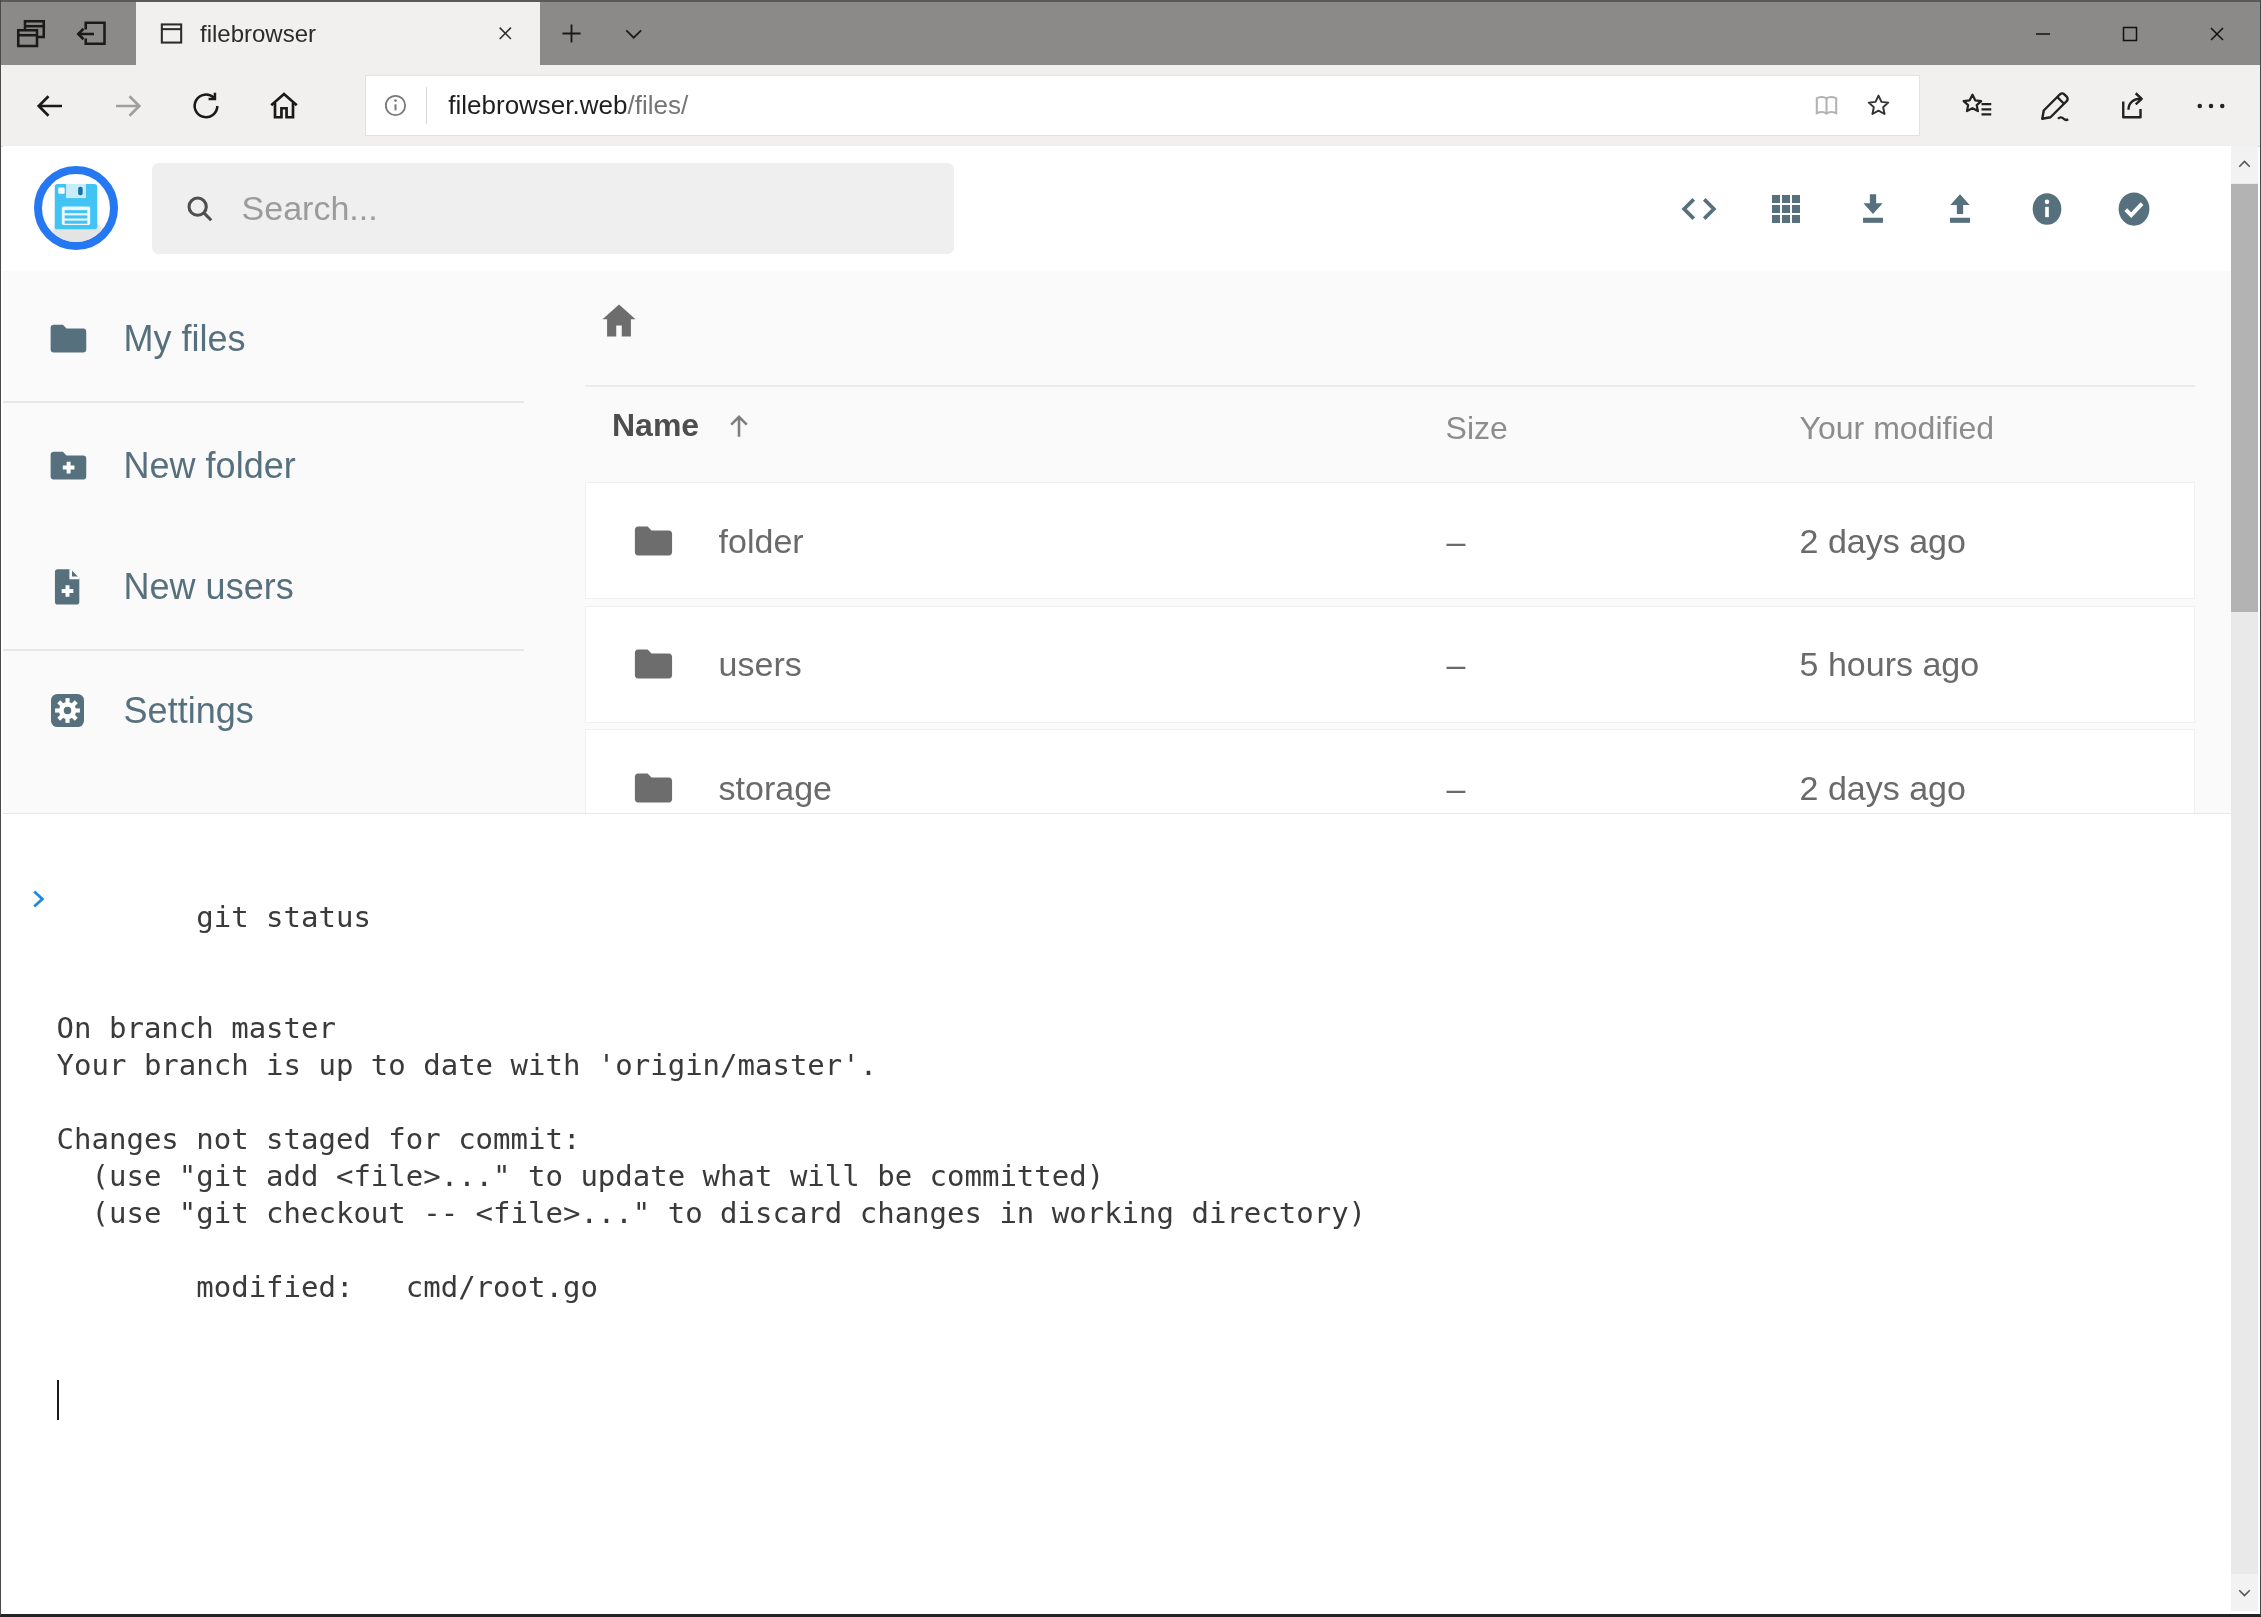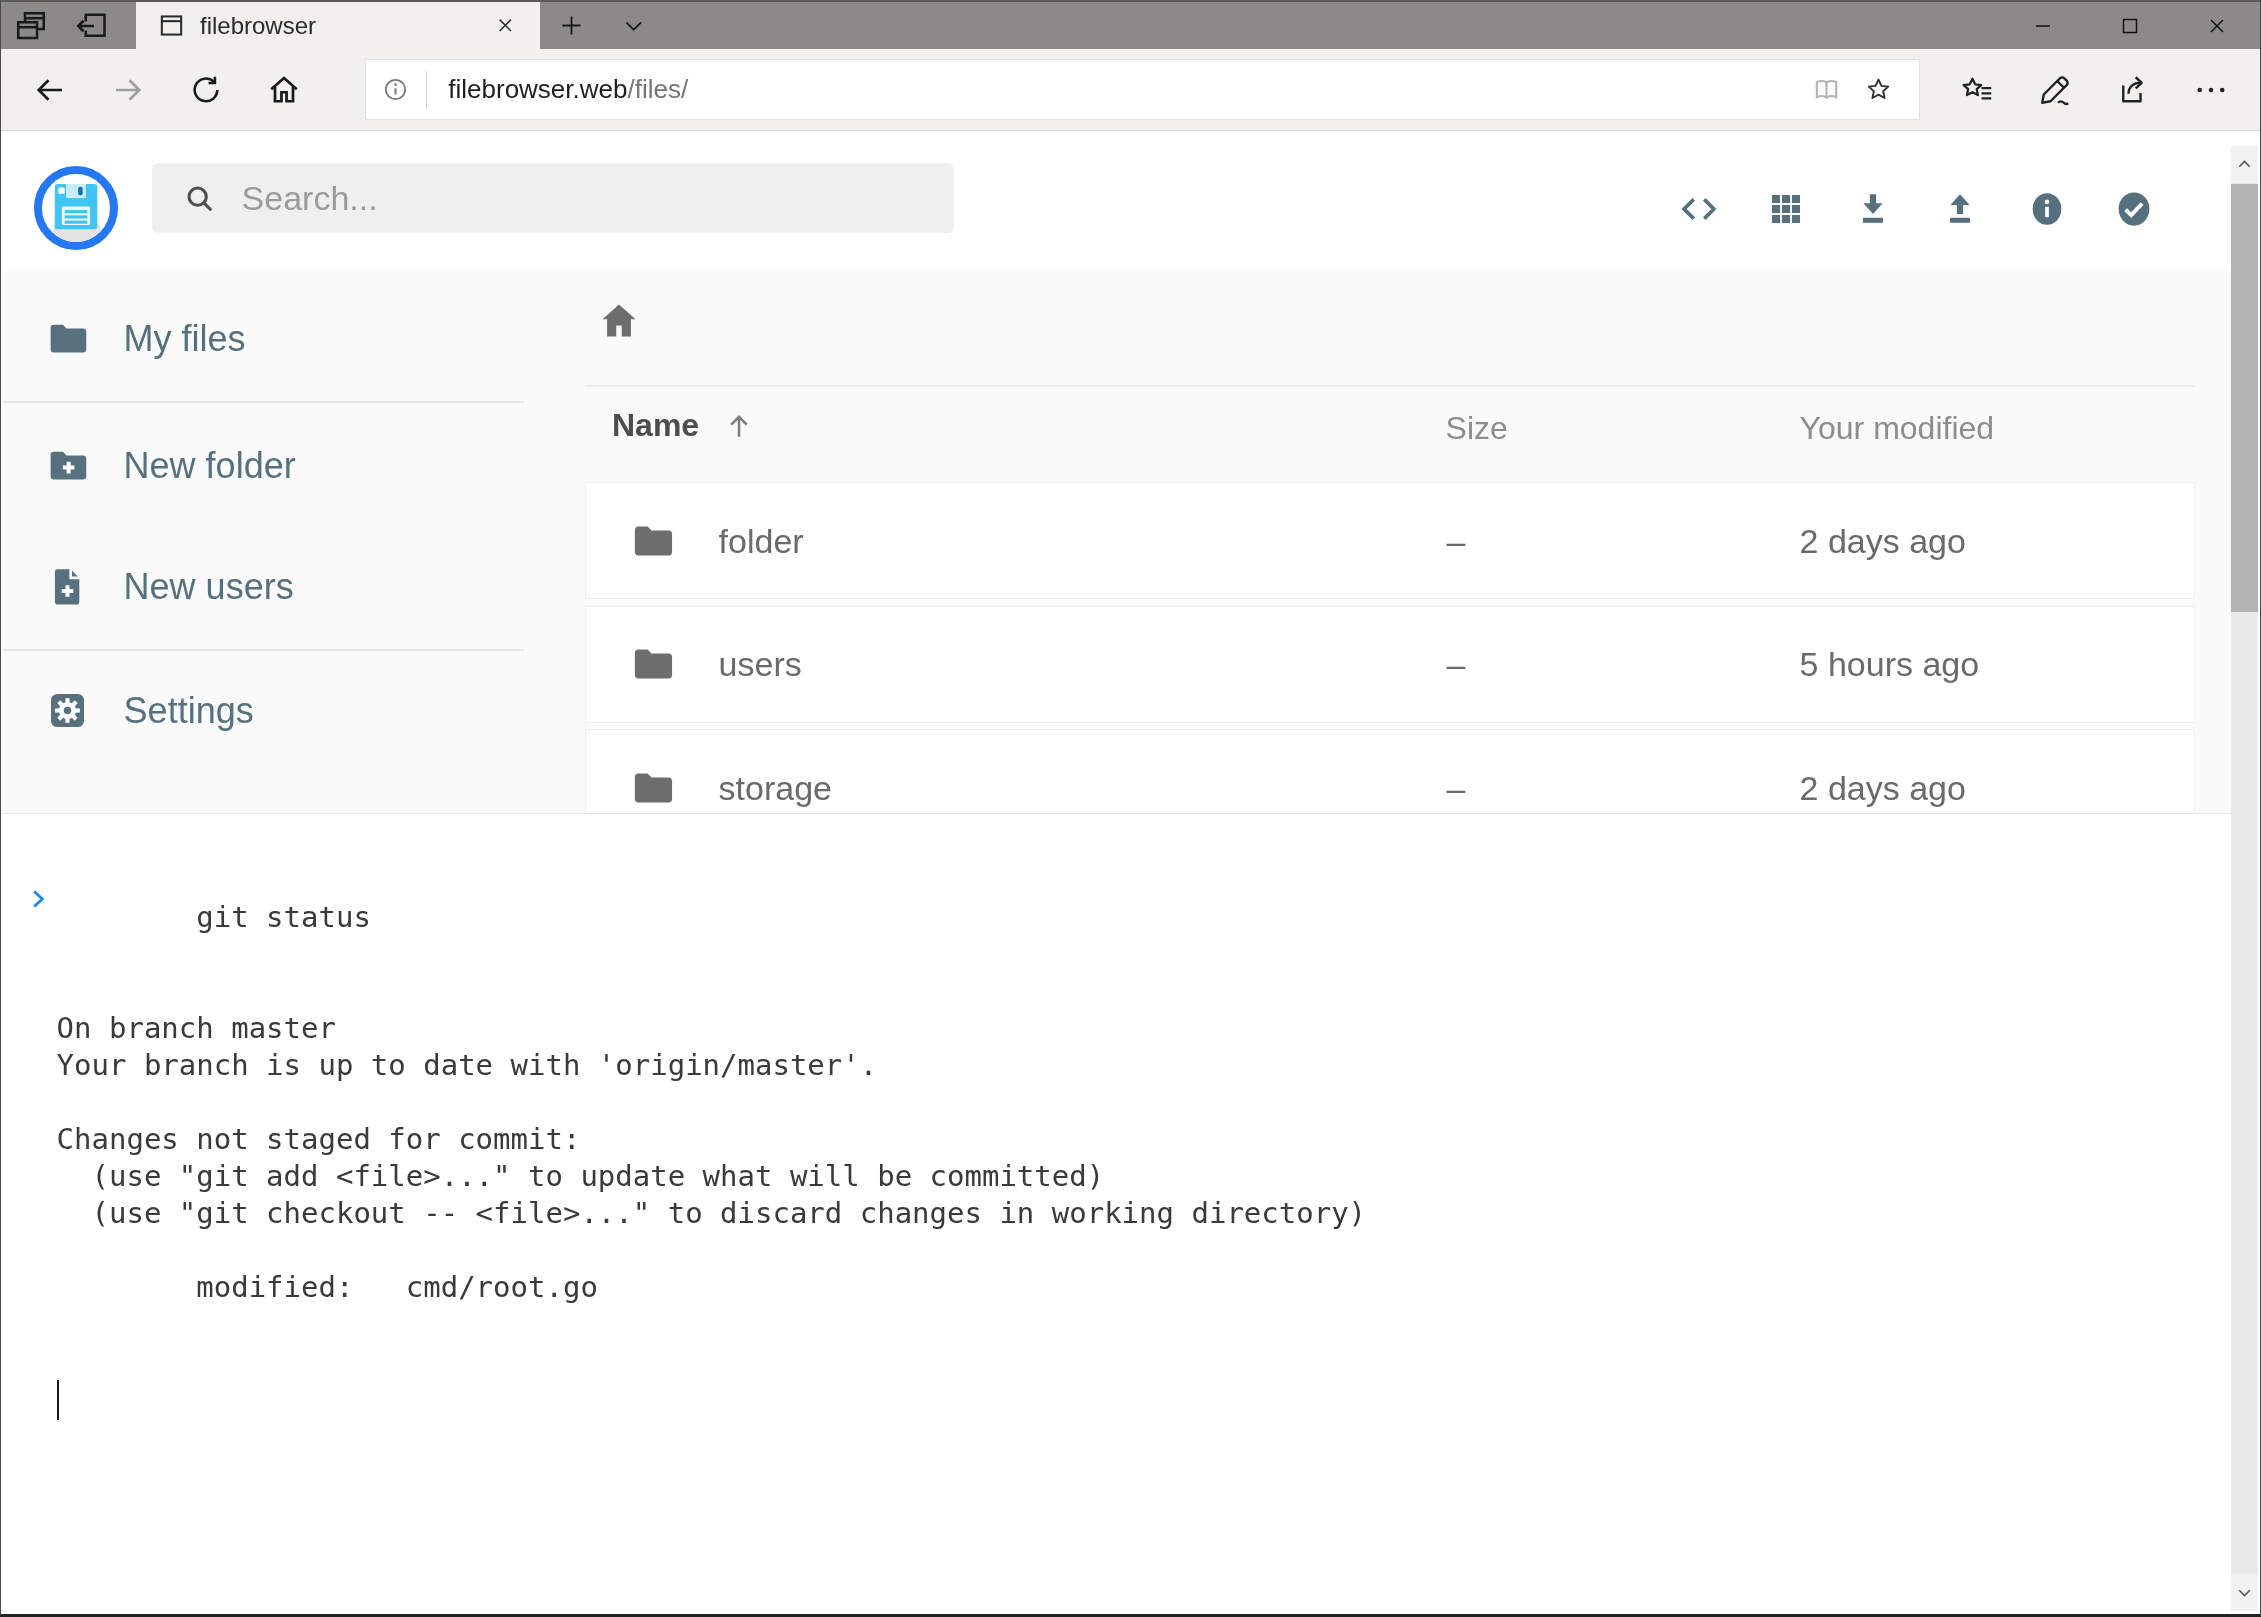--- a/index.html
+++ b/index.html
@@ -12,21 +12,21 @@
     --accent-blue:#2577f2;
     --prompt-blue:#1e88e5;
   }
   *{margin:0;padding:0;box-sizing:border-box;}
   html,body{width:2261px;height:1617px;overflow:hidden;background:#fff;
     font-family:"Liberation Sans",sans-serif;}
   .window{position:absolute;inset:0;width:2261px;height:1617px;background:#fff;
     border-left:1.6px solid #4a4a4a;border-right:1.6px solid #4a4a4a;border-bottom:3.2px solid #232323;overflow:hidden;}
 
   
-  .tabbar{height:49px;background:var(--tabbar-bg);border-top:2.4px solid #5a5a5a;
+  .tabbar{height:65px;background:var(--tabbar-bg);border-top:2.4px solid #5a5a5a;
     display:flex;align-items:stretch;}
   .tab-action-btn{width:60px;display:flex;align-items:center;justify-content:center;cursor:pointer;}
   .tab{width:404px;margin-left:14.5px;background:var(--chrome-bg);display:flex;align-items:center;
     padding:0 16px 0 21px;gap:14.5px;}
   .tab-title{font-size:24px;color:#2b2b2b;flex:1;white-space:nowrap;overflow:hidden;}
   .tab-close{display:flex;align-items:center;justify-content:center;width:36px;height:36px;}
   .newtab-btn,.tabmenu-btn{width:63px;display:flex;align-items:center;justify-content:center;}
   .win-controls{margin-left:auto;display:flex;align-items:stretch;}
   .win-btn{width:87px;display:flex;align-items:center;justify-content:center;}
 
@@ -43,21 +43,21 @@
   .url-path{color:#757575;}
   .url-spacer{flex:1;}
   .url-btn{width:52px;display:flex;align-items:center;justify-content:center;}
 
   
   .page{position:absolute;top:146px;left:1.6px;right:1.6px;bottom:3.2px;background:var(--page-bg);}
   .app-header{position:absolute;top:0;left:0;right:27px;height:125px;background:#fff;}
   .logo{position:absolute;left:31px;top:20px;width:84px;height:84px;border-radius:50%;
     border:8px solid var(--accent-blue);background:#fff;overflow:hidden;display:flex;
     align-items:center;justify-content:center;}
-  .searchbox{position:absolute;left:149px;top:17px;width:802px;height:70px;background:#f0efef;
+  .searchbox{position:absolute;left:149px;top:17px;width:802px;height:91px;background:#f0efef;
     border-radius:6.5px;display:flex;align-items:center;padding-left:29px;}
   .searchbox svg{flex:0 0 auto;}
   .search-input{border:none;outline:none;background:transparent;font-size:34px;margin-left:24px;flex:1;
     color:#444;font-family:"Liberation Sans",sans-serif;}
   .search-input::placeholder{color:#9b9b9b;opacity:1;}
   .hdr-icons{position:absolute;right:76px;top:0;height:125px;display:flex;align-items:center;gap:45px;}
   .hdr-icon-btn{width:42px;height:42px;display:flex;align-items:center;justify-content:center;color:var(--slate);}
 
   
   .body{position:absolute;top:125px;left:0;right:27px;bottom:0;background:var(--page-bg);}

